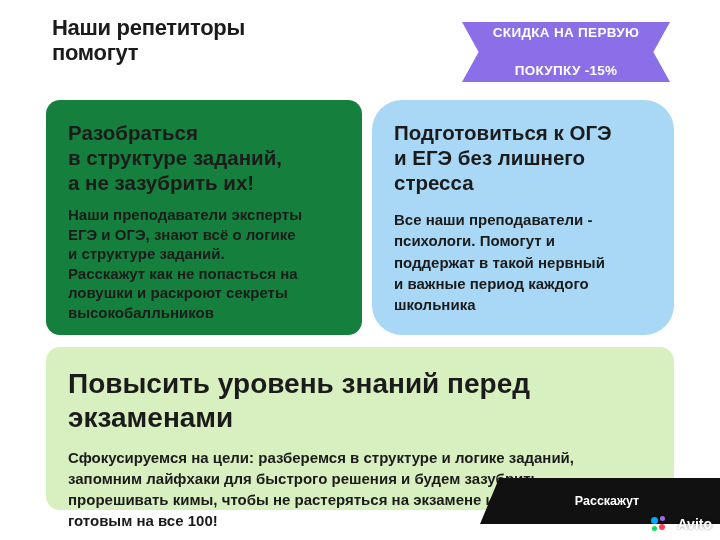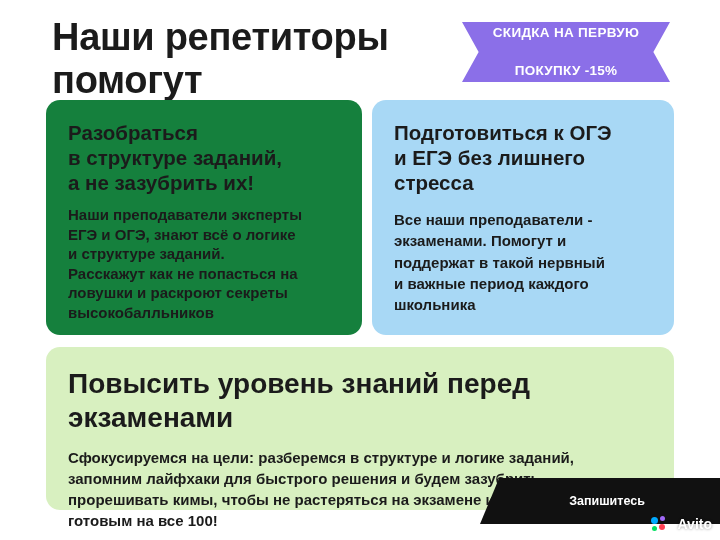--- a/index.html
+++ b/index.html
@@ -23,21 +23,21 @@
   }
 
   
   .header {
     position: absolute;
     left: 52px;
     top: 16px;
     width: 420px;
   }
   .headline {
-    font-size: 38px;
+    font-size: 22px;
     line-height: 1.13;
     font-weight: bold;
     color: #1b1b1b;
     letter-spacing: -0.3px;
     margin: 0;
     white-space: pre-line;
   }
 
   
   .ribbon {
@@ -77,20 +77,21 @@
     width: 316px;
     height: 235px;
     background: #15803d;
   }
   .card-blue {
     left: 372px;
     top: 100px;
     width: 302px;
     height: 235px;
     background: #a8d8f5;
+    border-radius: 30px;
   }
   .card-green {
     left: 46px;
     top: 347px;
     width: 628px;
     height: 163px;
     background: #d8f0c0;
   }
 
   .card-title {
@@ -193,36 +194,36 @@
 Расскажут как не попасться на
 ловушки и раскроют секреты
 высокобалльников</p>
   </div>
 
   <div class="card card-blue">
     <h2 class="card-title">Подготовиться к ОГЭ
 и ЕГЭ без лишнего
 стресса</h2>
     <p class="card-body">Все наши преподаватели -
-экзаменами. Помогут и
+психологи. Помогут и
 поддержат в такой нервный
 и важные период каждого
 школьника</p>
   </div>
 
   <div class="card card-green">
     <h2 class="card-title">Повысить  уровень знаний перед экзаменами</h2>
     <p class="card-body">Сфокусируемся  на цели: разберемся в структуре и логике заданий,
 запомним лайфхаки для быстрого решения и будем зазубрить
 прорешивать кимы, чтобы не растеряться на экзамене и быть
 готовым на все 100!</p>
   </div>
 
   <div class="cta">
-    <span>Запишитесь</span>
+    <span>Расскажут</span>
   </div>
 
   <div class="watermark">
     <span class="wm-dots">
       <i></i>
         <i></i>
         <i></i>
         <i></i>
     </span>
     <span>Avito</span>

